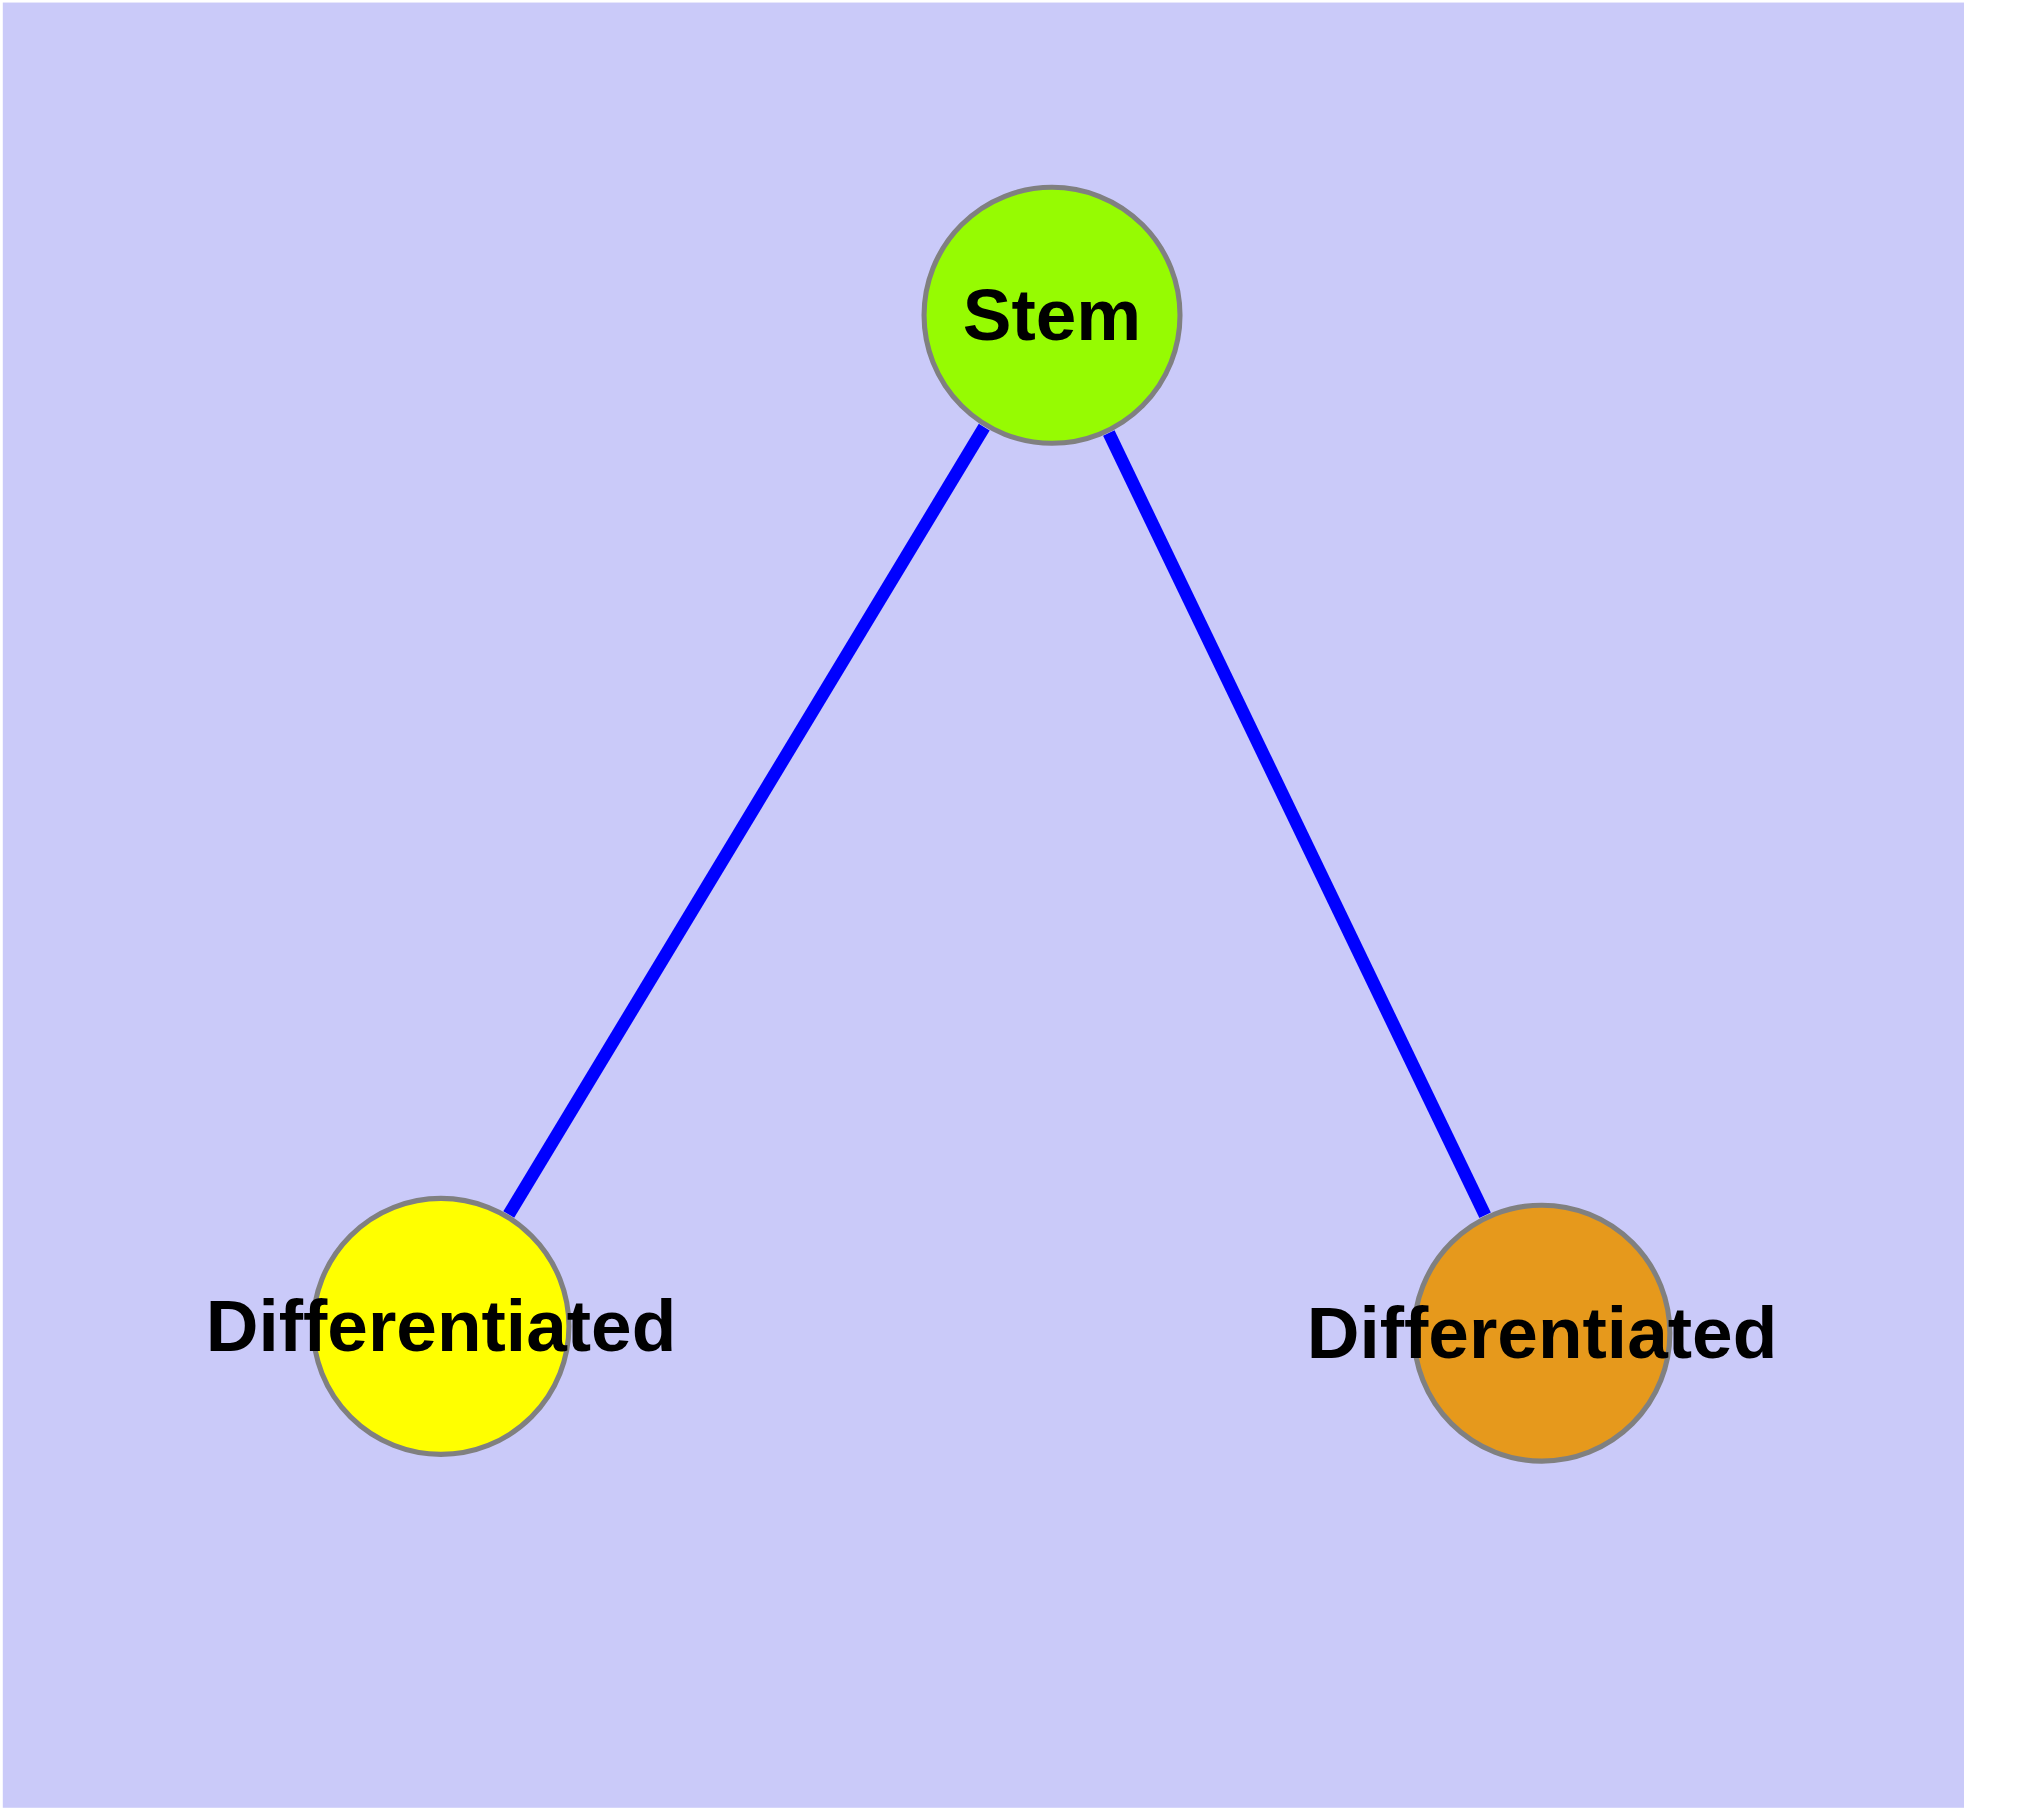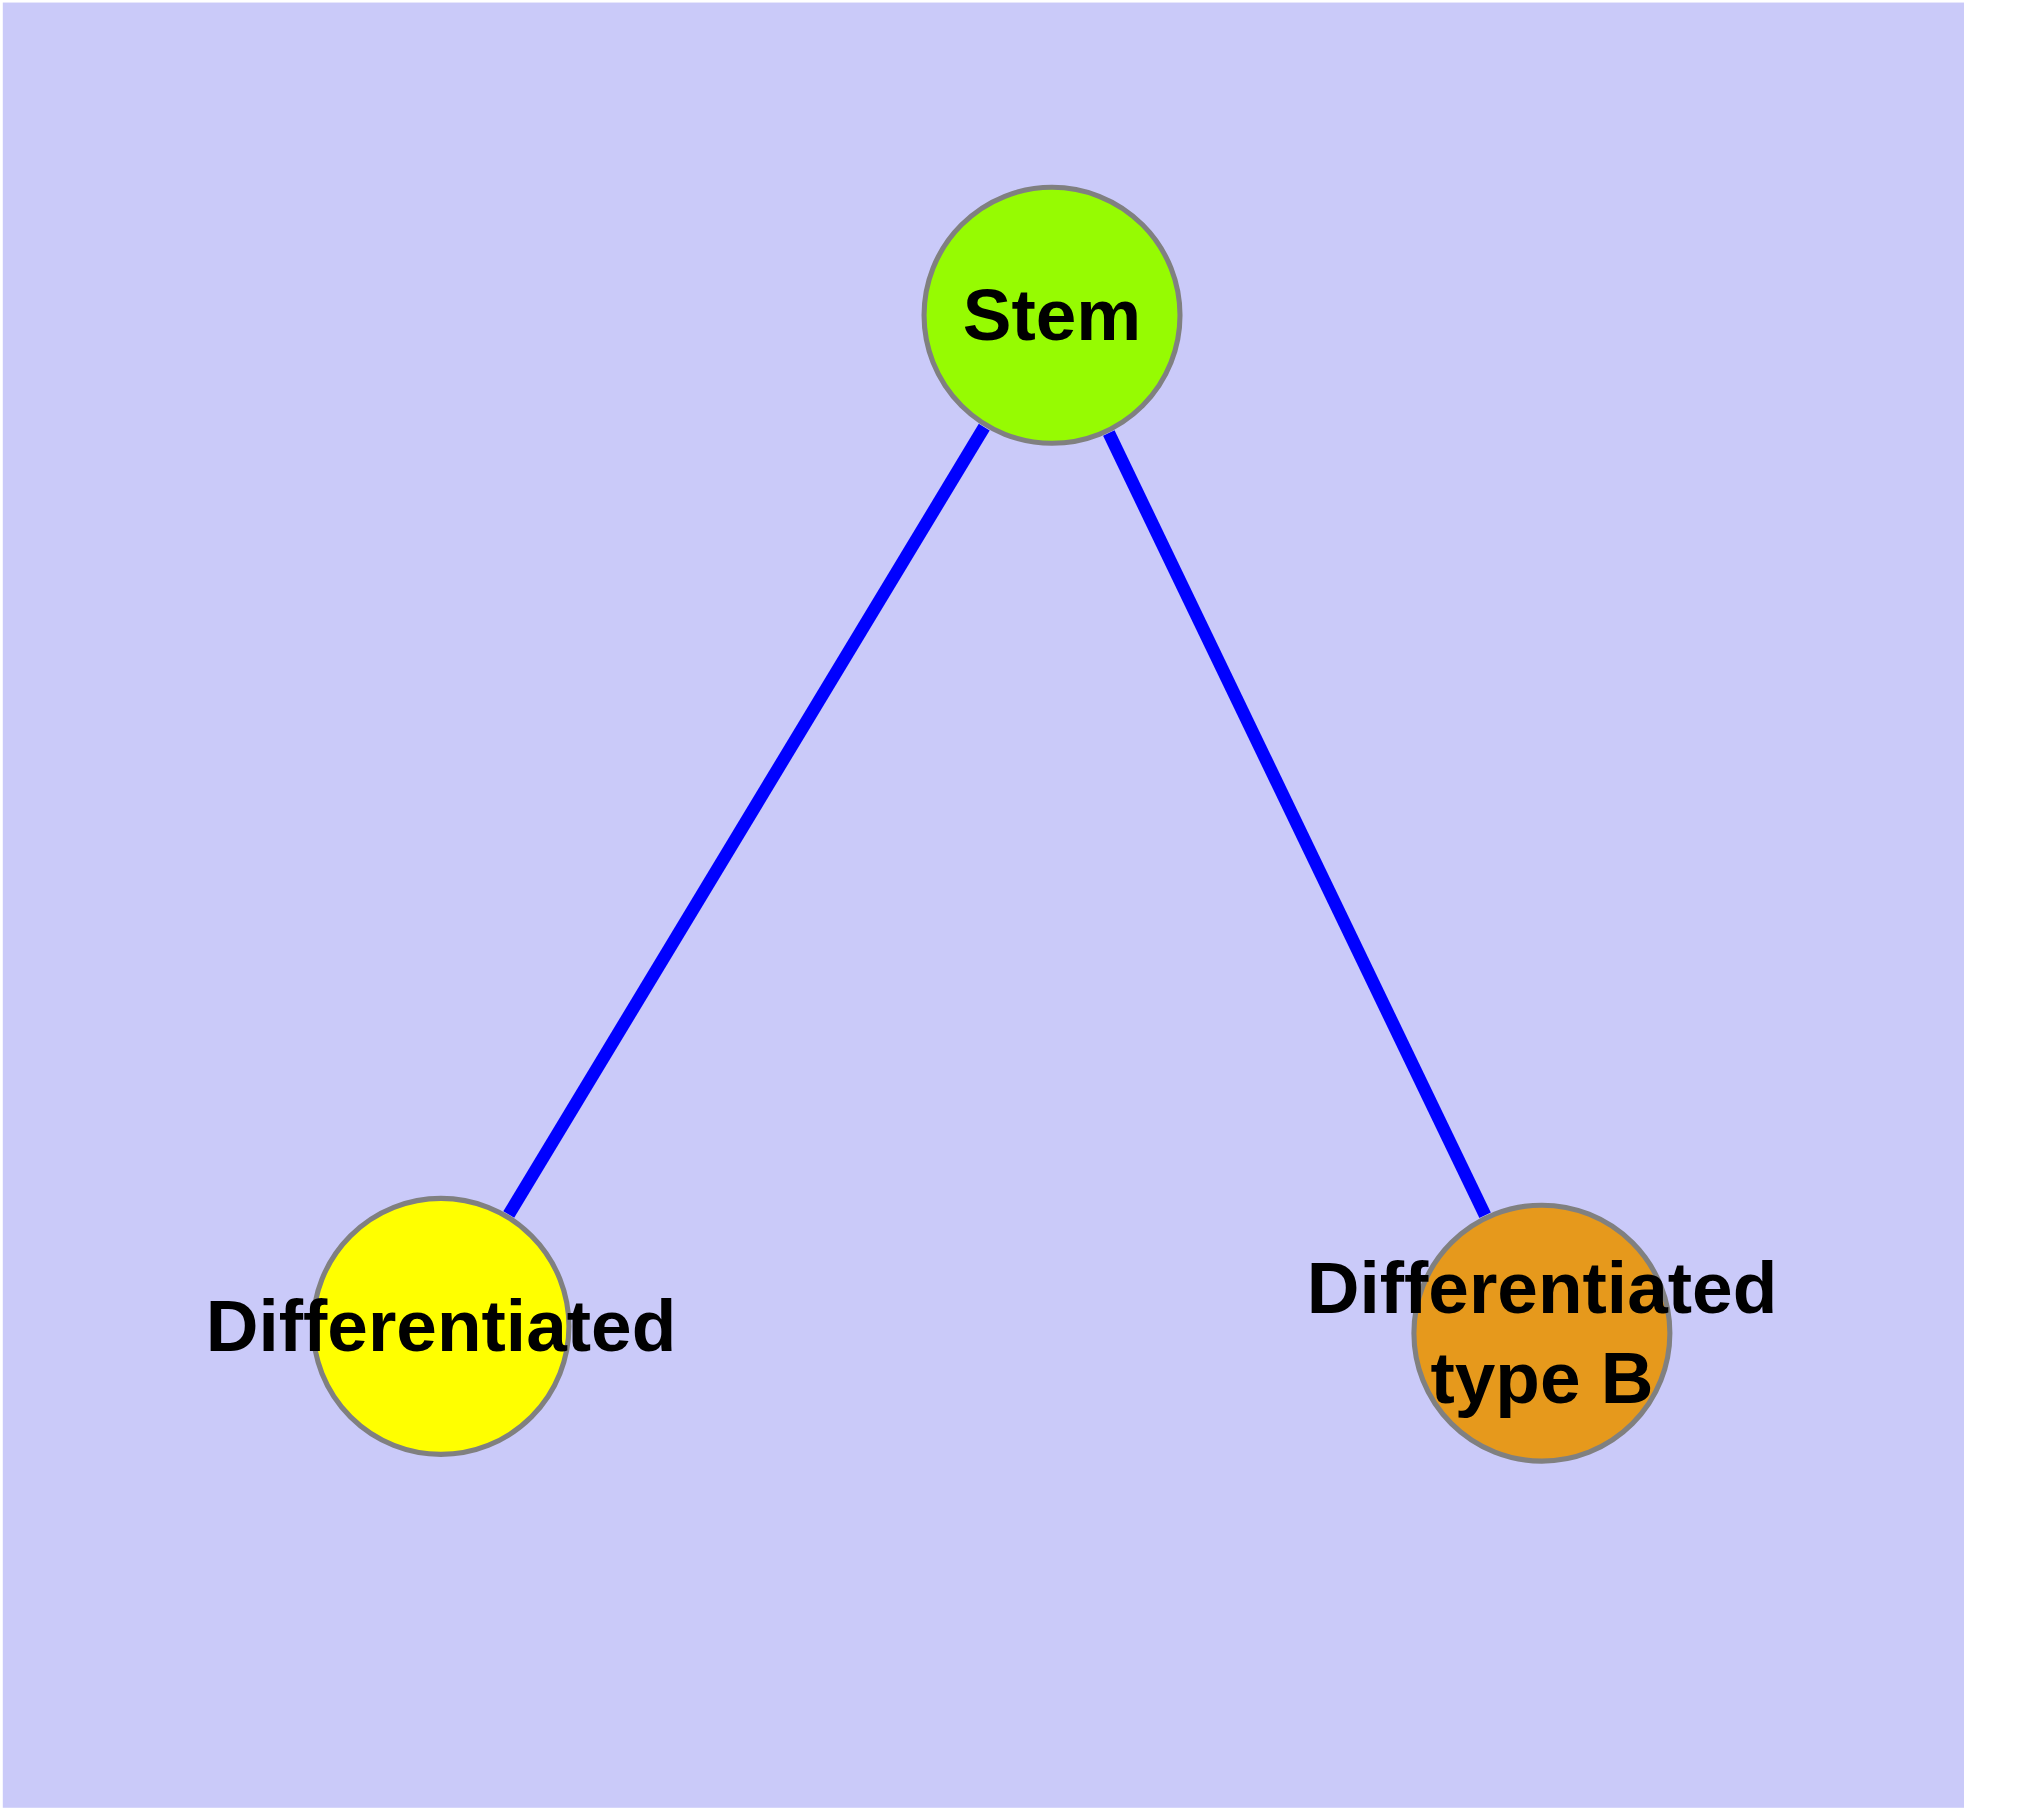--- a/index.html
+++ b/index.html
@@ -68,17 +68,16 @@
   <div class="node-label label-stem">
     <span class="line">Stem</span>
   </div>
 
   <div class="node-label label-type-a">
     <span class="line">Differentiated</span>
   </div>
 
   <div class="node-label label-type-b">
     <span class="line">Differentiated</span>
-    <span class="line">type B</span>
   </div>
 
 </div>
 
 
 </body></html>

